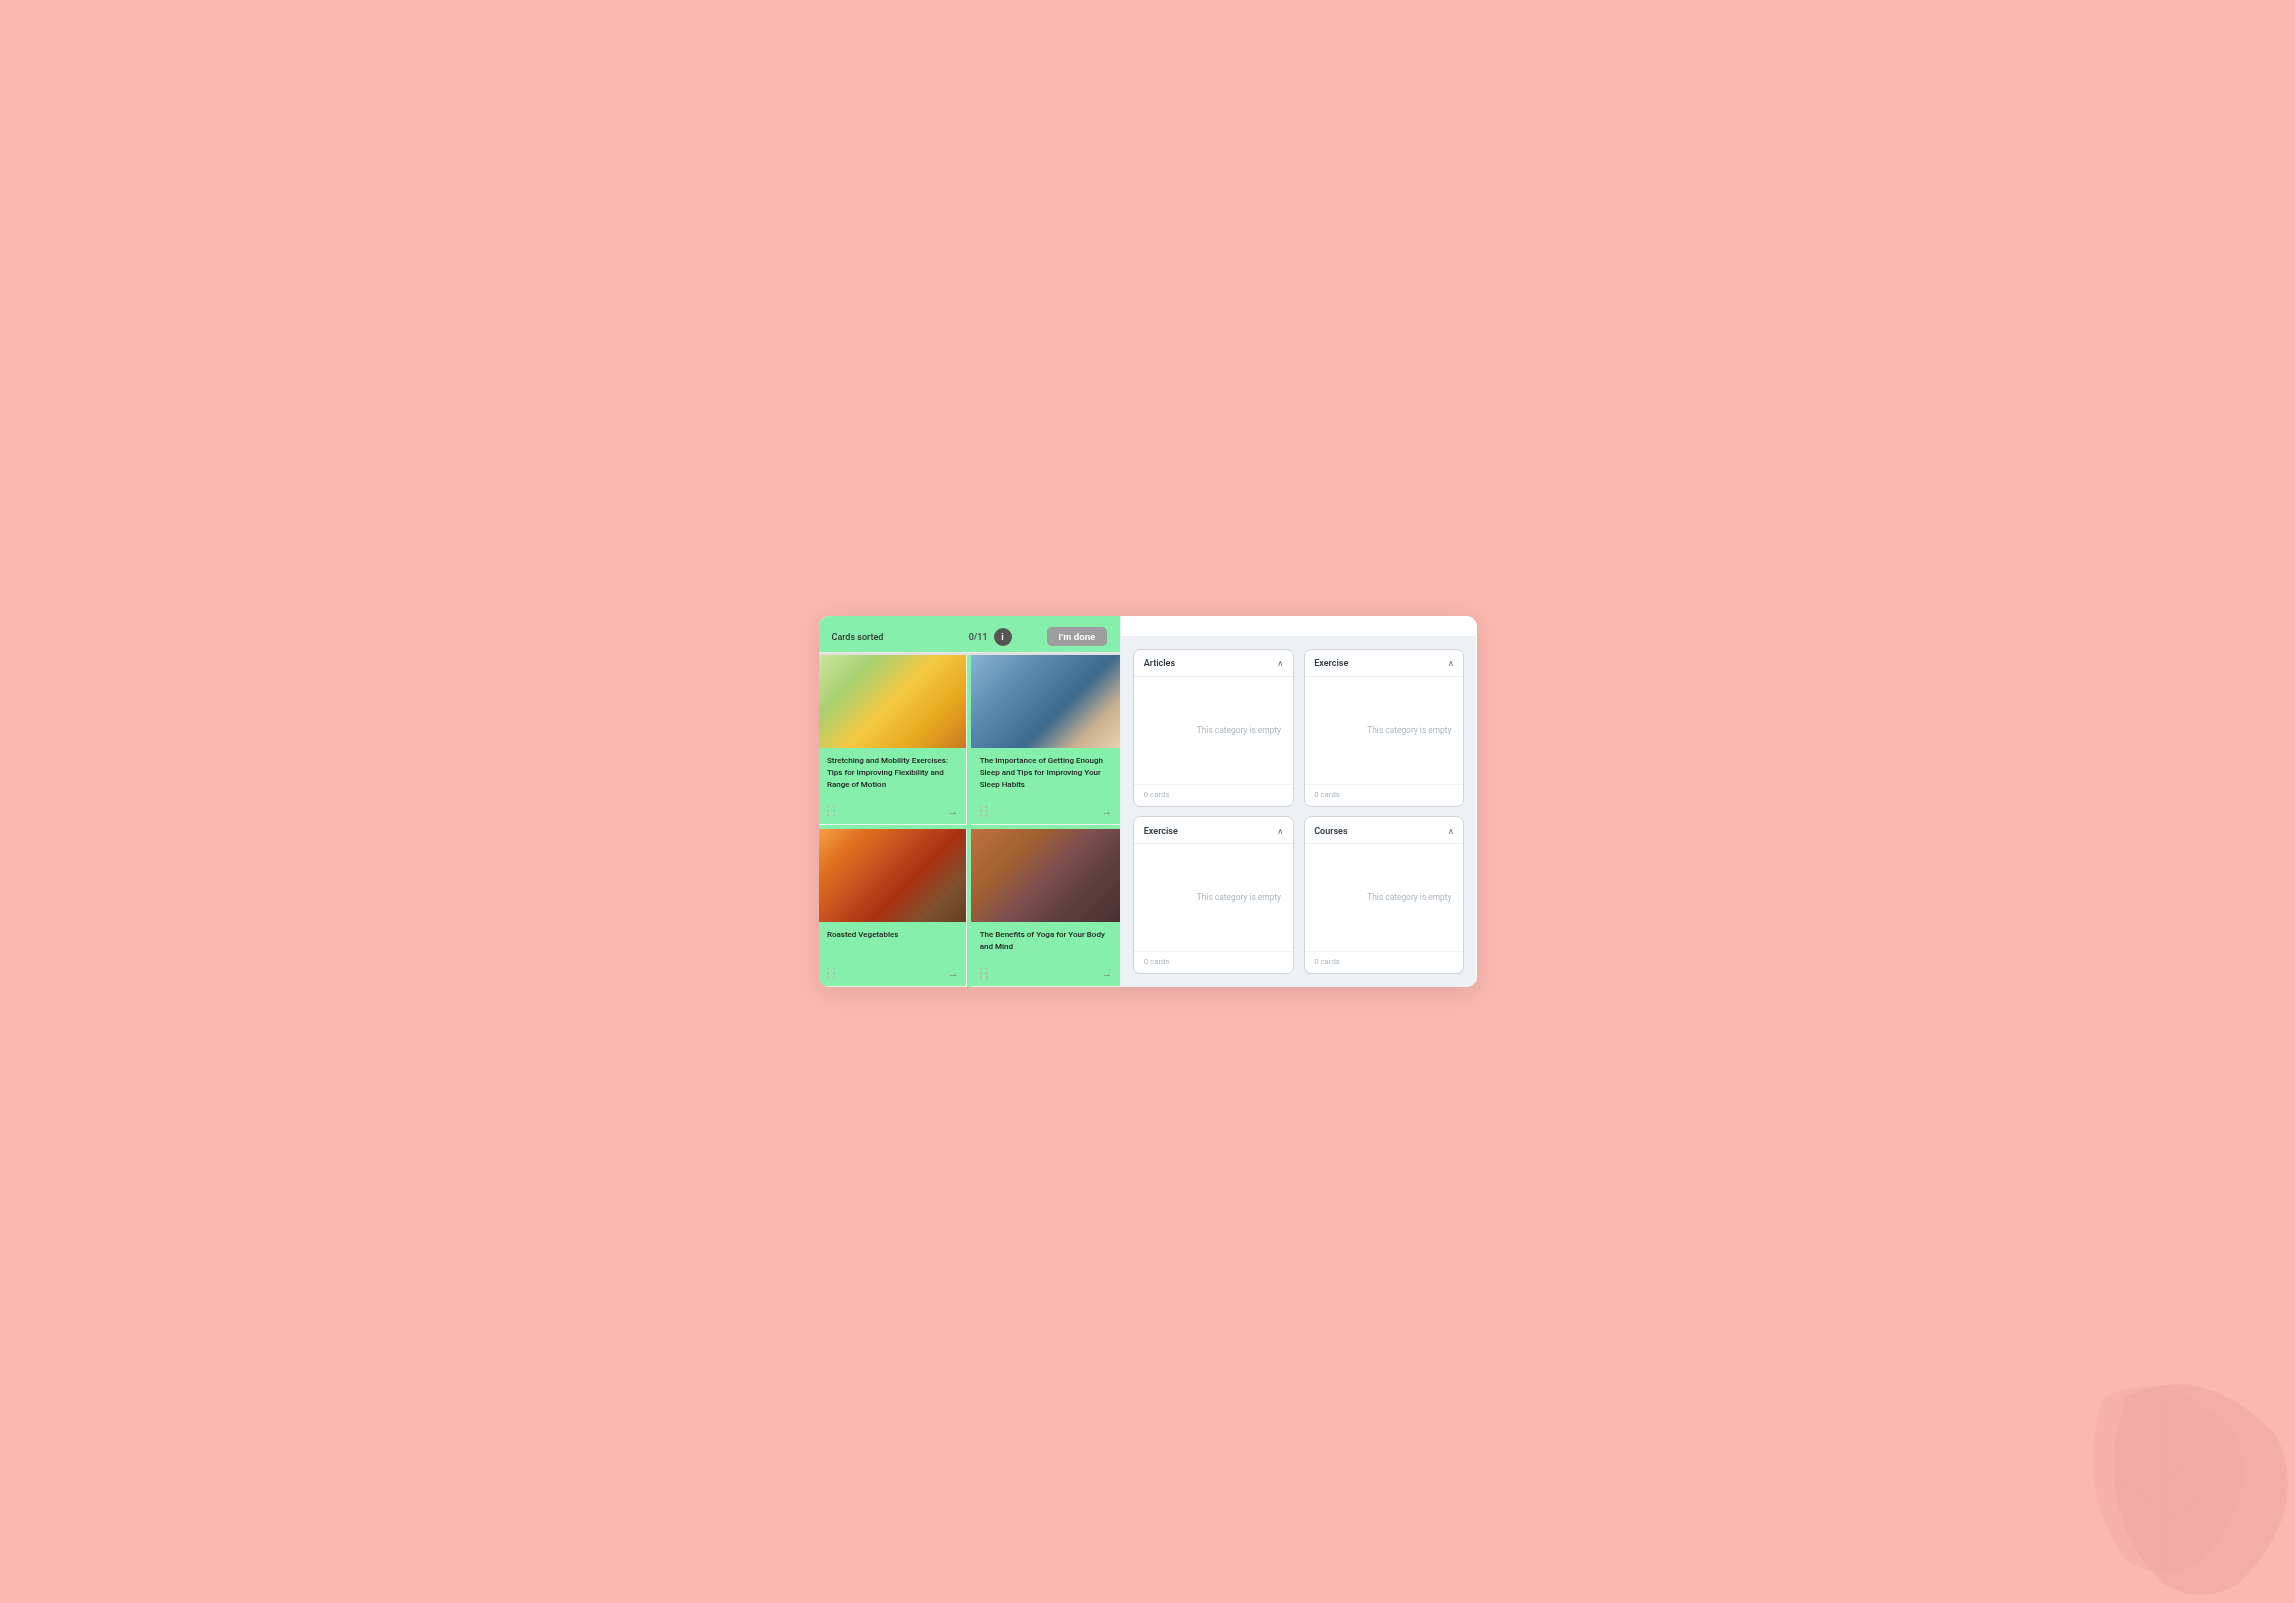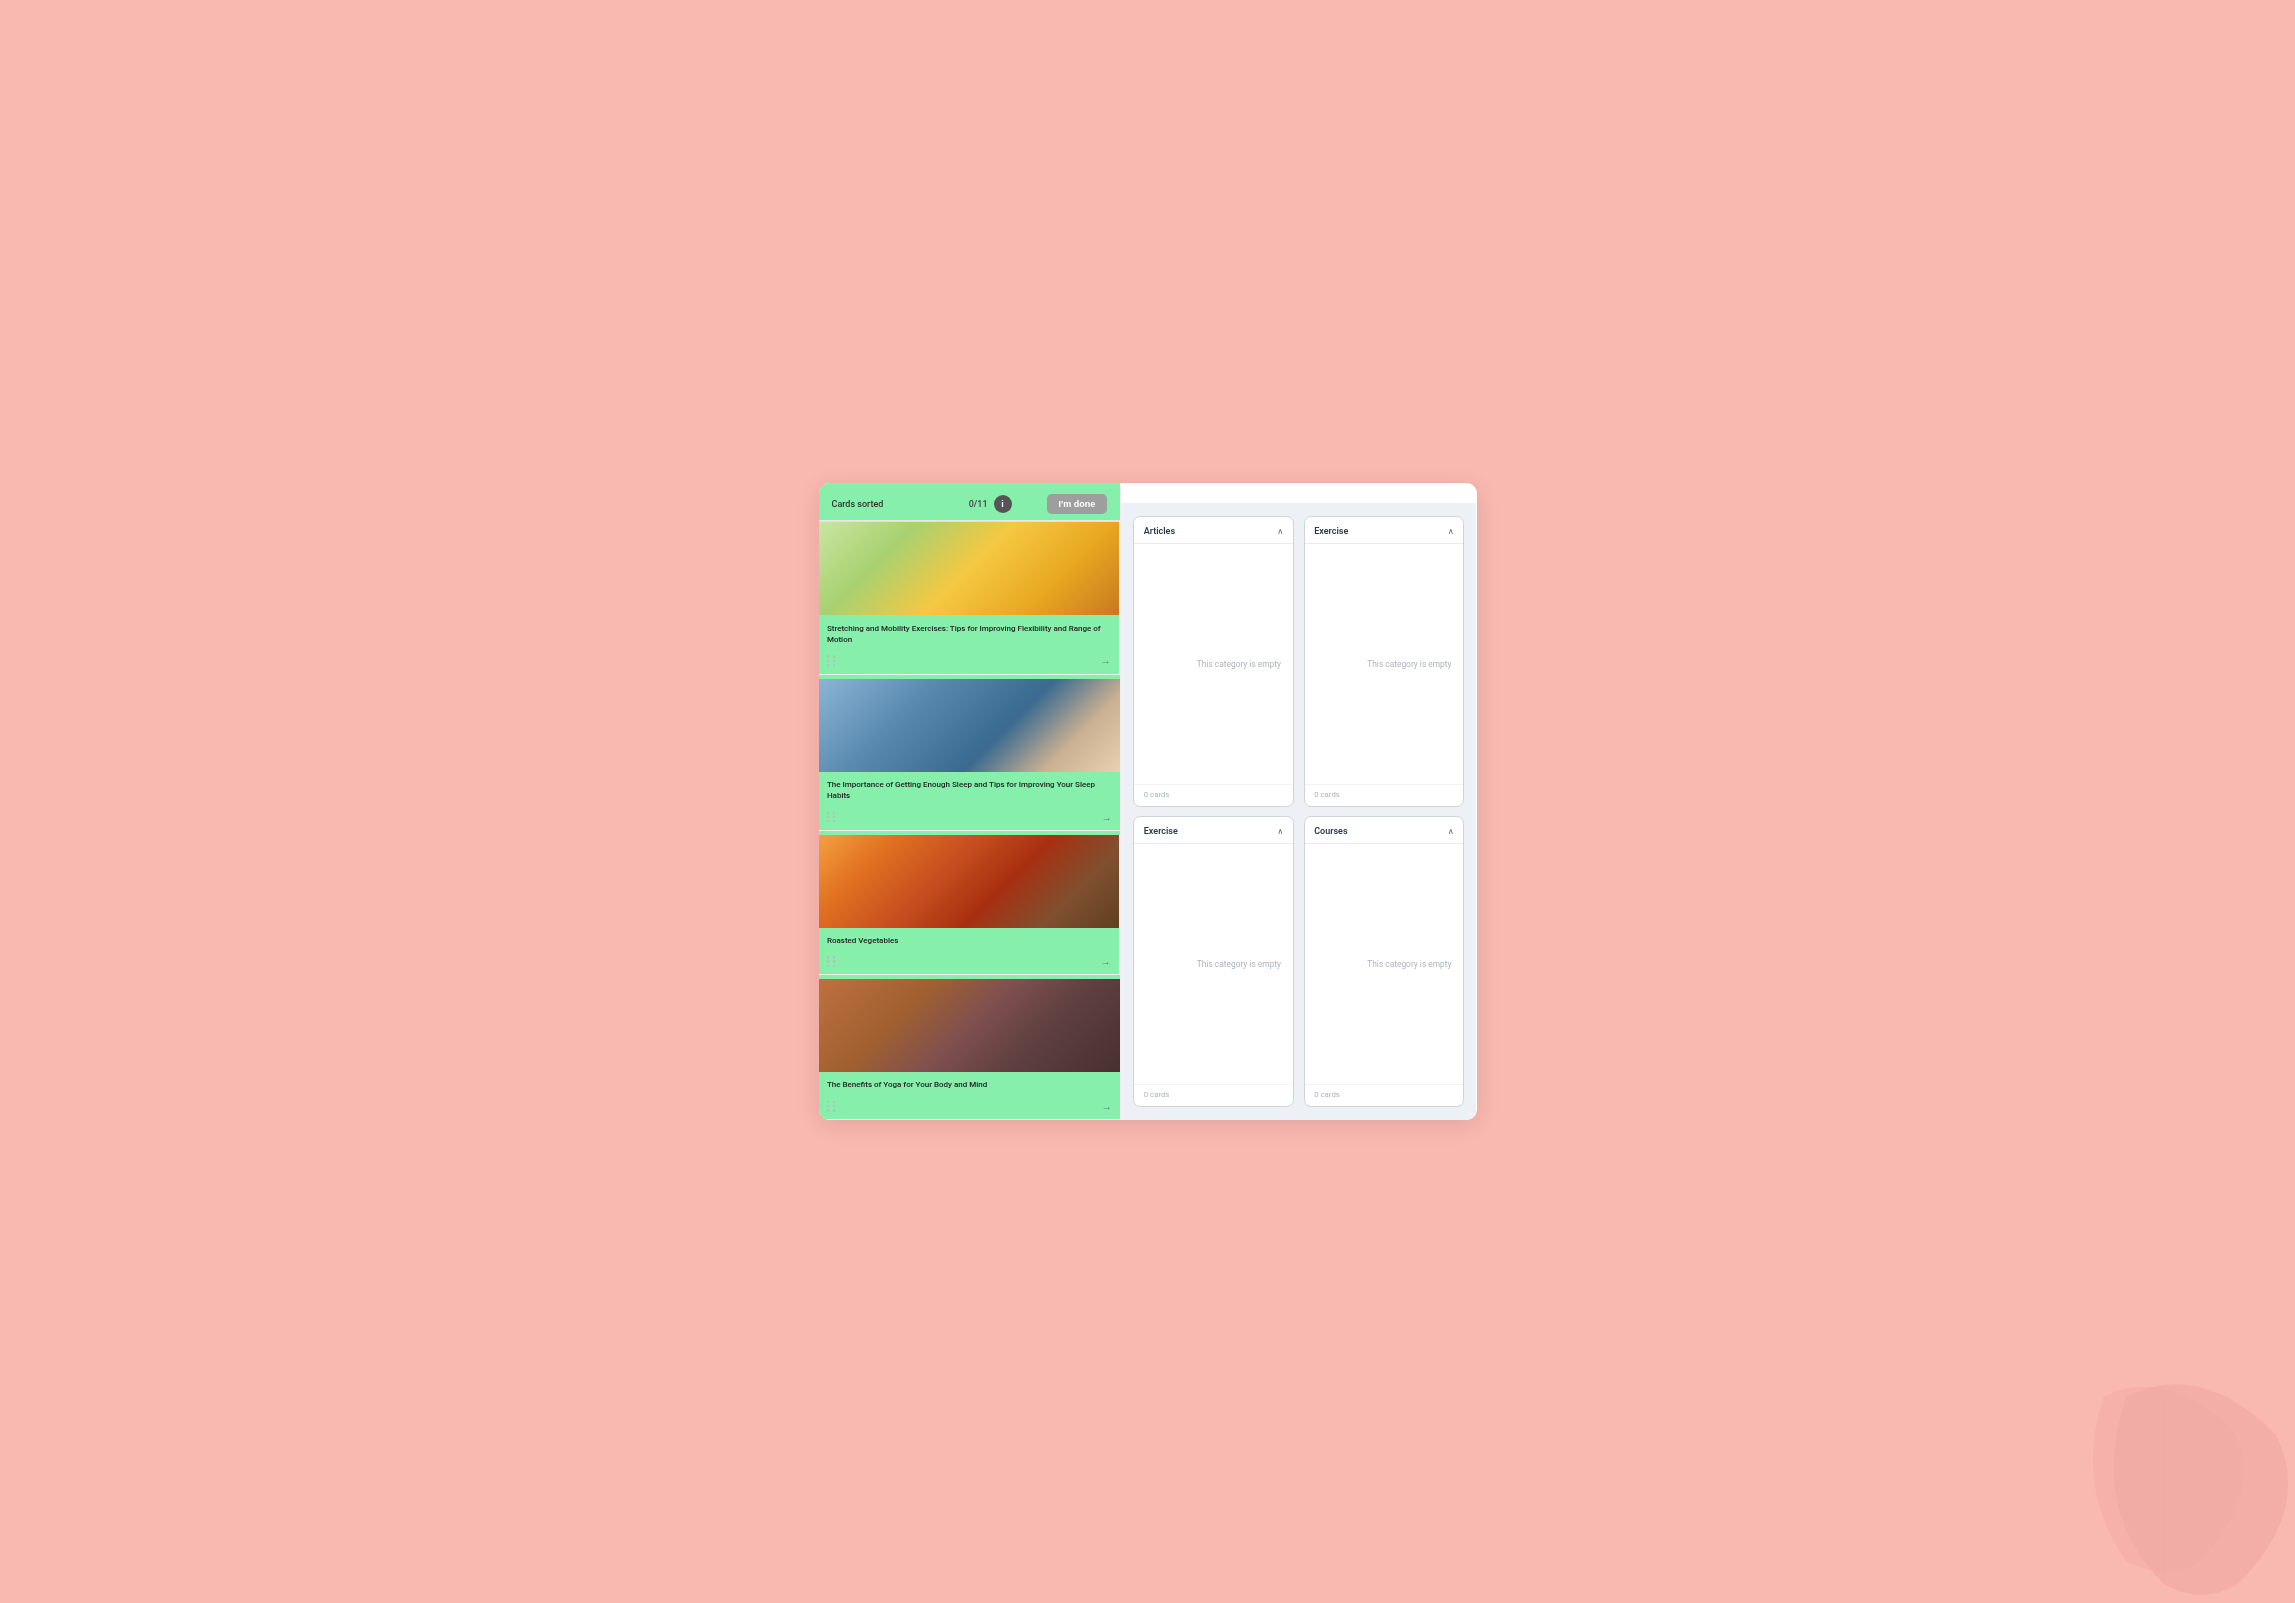--- a/index.html
+++ b/index.html
@@ -97,21 +97,21 @@
     }
 
     .progress-bar-fill {
       height: 100%;
       background: #5b9bd5;
       width: 0%;
     }
 
     .cards-grid {
       display: grid;
-      grid-template-columns: 1fr;
+      grid-template-columns: 1fr 1fr;
       gap: 4px;
       overflow-y: auto;
       flex: 1;
     }
 
     .card-item {
       border-bottom: 0.6px solid #f0f0f0;
       border-right: 0.6px solid #f0f0f0;
       display: flex;
       flex-direction: column;

